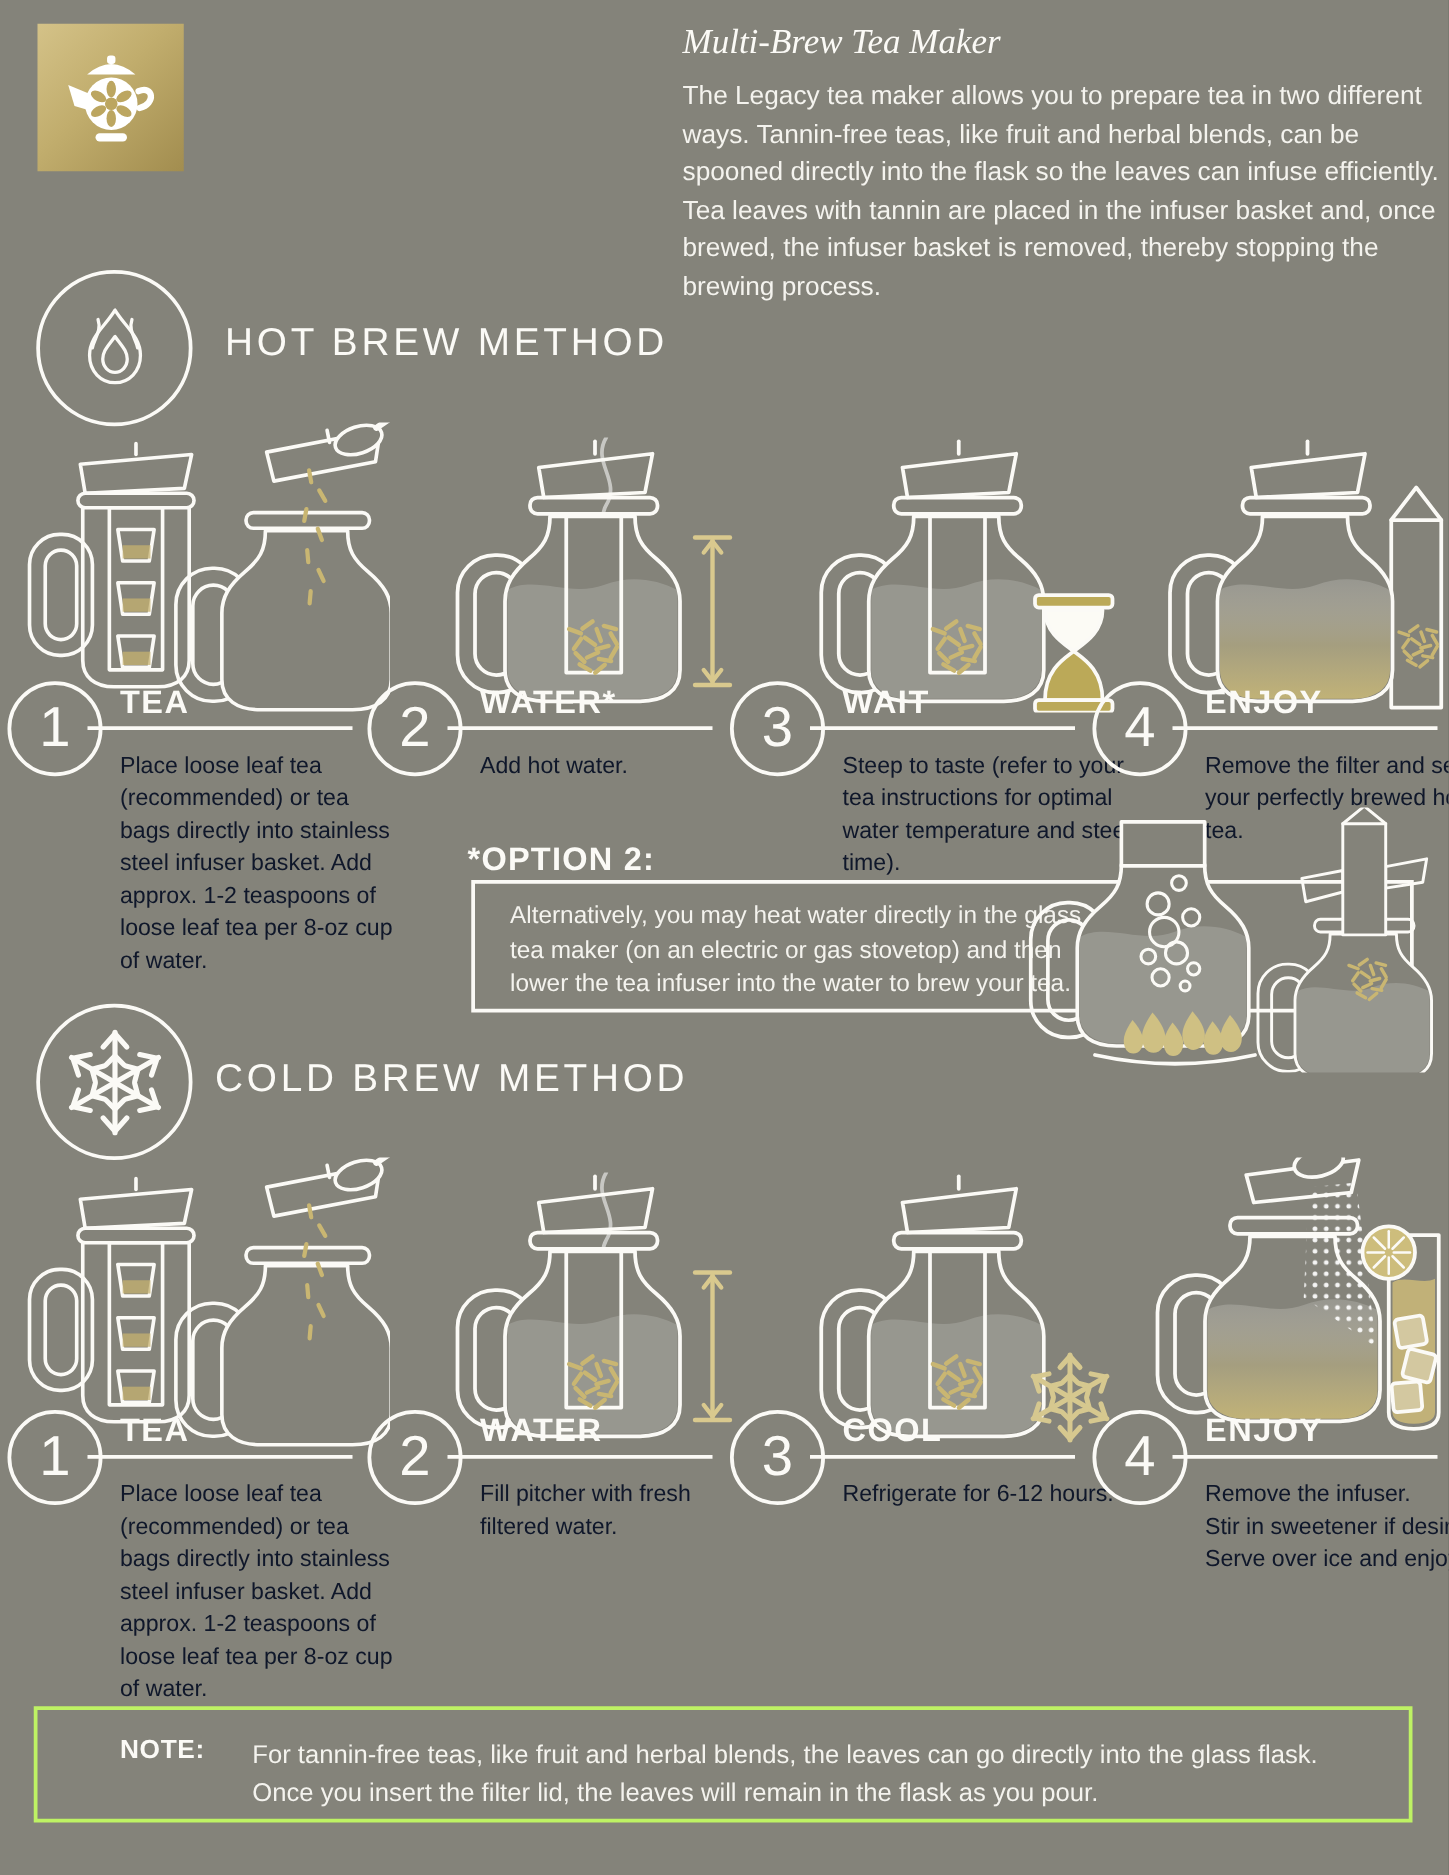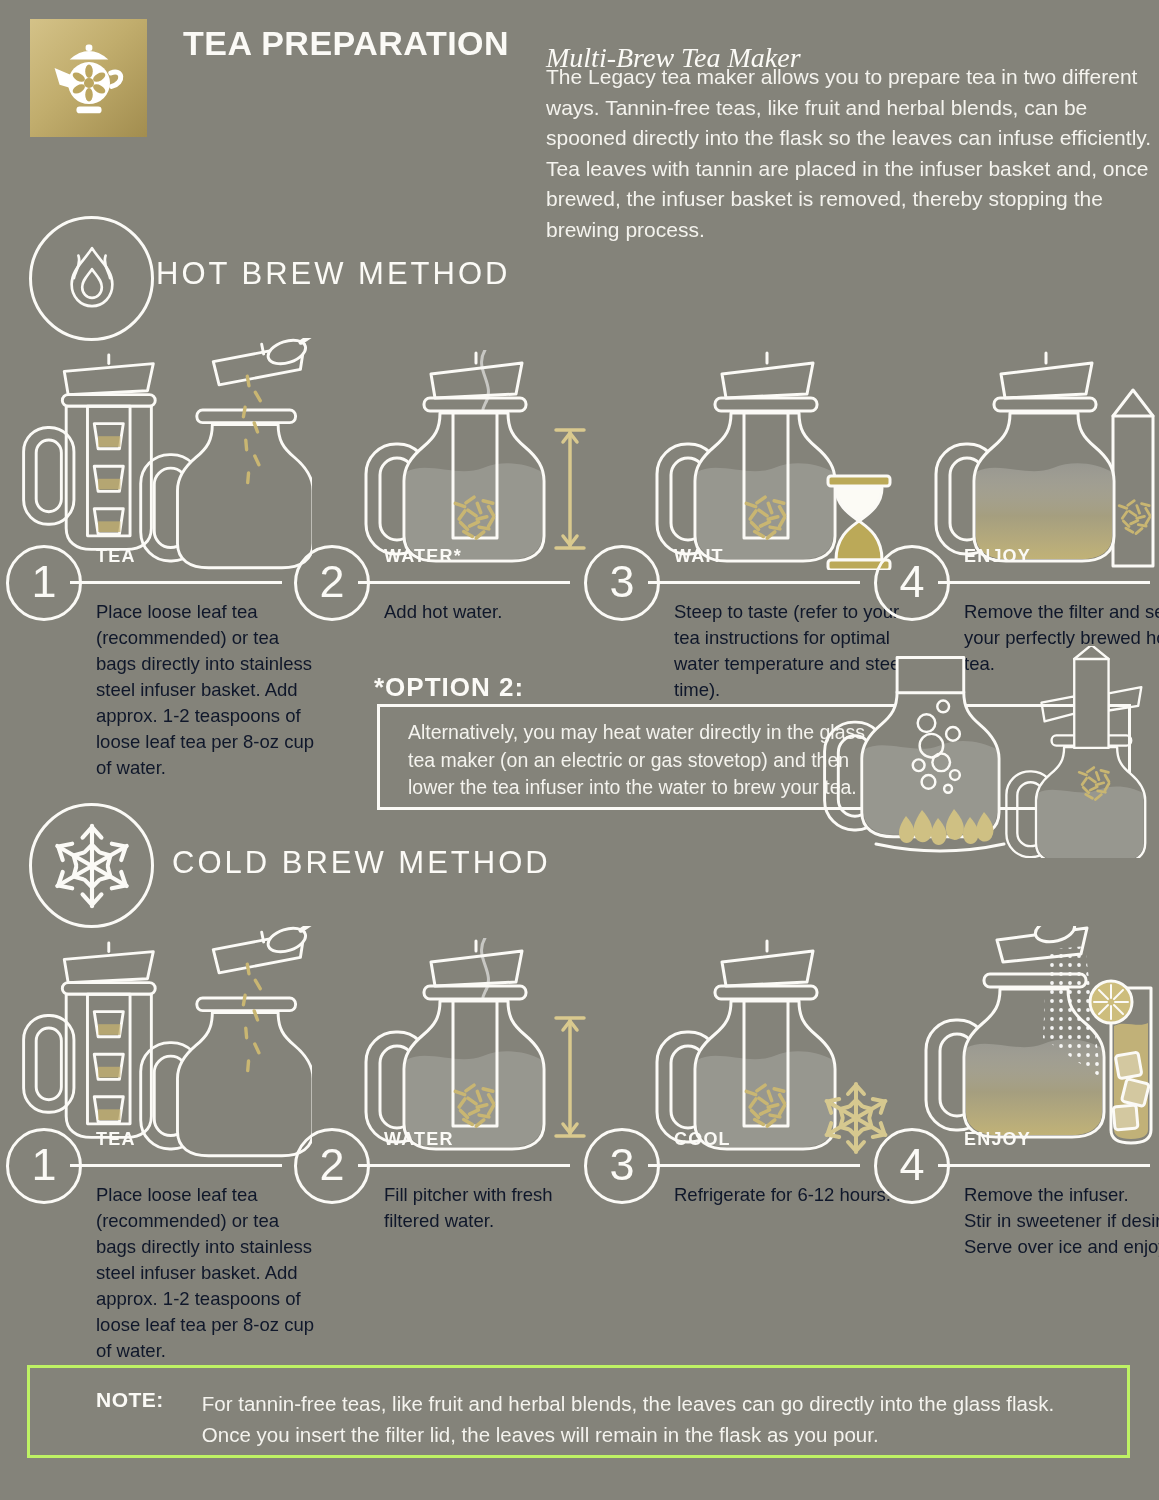--- a/index.html
+++ b/index.html
@@ -5,30 +5,30 @@
   html,body{margin:0;padding:0;background:#6e6d66;}
   .page{position:relative;width:1159px;height:1500px;background:#84837A;overflow:hidden;
         font-family:"Liberation Sans",sans-serif;color:#FBFAF6;}
   .abs{position:absolute;}
   .logo{left:30px;top:19px;width:117px;height:118px;
         background:linear-gradient(135deg,#D4C288 0%,#C1AD6D 45%,#A28D4F 100%);
         display:flex;align-items:center;justify-content:center;}
   .t1{left:183px;top:24px;font-size:34px;font-weight:bold;letter-spacing:.5px;}
   .t2{left:180px;top:56px;font-size:85px;font-weight:300;letter-spacing:9px;line-height:1;}
   .prod{left:546px;top:18px;font-family:"Liberation Serif",serif;font-style:italic;
-        font-size:28px;font-weight:500;margin-top:24px;}
+        font-size:28px;font-weight:500;}
   .intro{left:546px;top:62px;width:618px;font-size:21px;line-height:30.5px;color:#F4F3EE;}
   .mcircle{width:119px;height:119px;border:3px solid #FBFAF6;border-radius:50%;
            display:flex;align-items:center;justify-content:center;}
   .mtitle{font-size:31px;letter-spacing:3px;font-weight:400;}
   .step{position:absolute;width:290px;height:230px;}
   .scircle{position:absolute;left:0;top:0;width:70px;height:70px;border:3.5px solid #FBFAF6;
            border-radius:50%;text-align:center;line-height:68px;font-size:45px;font-weight:300;}
   .sline{position:absolute;left:64px;top:36px;width:212px;height:3px;background:#FBFAF6;}
-  .stitle{position:absolute;left:90px;top:1px;font-size:18px;font-weight:bold;letter-spacing:1.2px;}
+  .stitle{position:absolute;left:90px;top:1px;font-size:26px;font-weight:bold;letter-spacing:1.2px;}
   .sdesc{position:absolute;left:90px;top:54px;width:226px;font-size:18.5px;line-height:26px;
          white-space:pre-line;color:#0f172a;}
   .o2label{left:374px;top:672px;font-size:26px;font-weight:bold;letter-spacing:1px;}
   .o2box{left:377px;top:704px;width:748px;height:100px;border:3px solid #FBFAF6;}
   .o2text{position:absolute;left:28px;top:12px;width:460px;font-size:19.5px;line-height:27.5px;color:#F4F3EE;}
   .notebox{left:27px;top:1365px;width:1103px;height:93px;border:3px solid #bef264;display:flex;box-sizing:border-box;}
   .notelabel{margin:20px 0 0 66px;font-size:21px;font-weight:bold;letter-spacing:.5px;}
   .notetext{margin:20px 0 1px 38px;width:880px;font-size:20.5px;line-height:31px;color:#F4F3EE;}
   svg{display:block;}
 </style>
@@ -112,35 +112,34 @@
         <circle cx="50" cy="56" r="6"></circle>
         <ellipse cx="50" cy="42" rx="4.5" ry="8"></ellipse>
         <ellipse cx="50" cy="70" rx="4.5" ry="8"></ellipse>
         <ellipse transform="rotate(60 50 56)" cx="50" cy="42" rx="4.5" ry="8"></ellipse>
         <ellipse transform="rotate(60 50 56)" cx="50" cy="70" rx="4.5" ry="8"></ellipse>
         <ellipse transform="rotate(-60 50 56)" cx="50" cy="42" rx="4.5" ry="8"></ellipse>
         <ellipse transform="rotate(-60 50 56)" cx="50" cy="70" rx="4.5" ry="8"></ellipse>
       </g>
     </svg>
   </div>
-  <div class="abs t1">TEA PREPARATION</div>
   <div class="abs prod">Multi-Brew Tea Maker</div>
   <div class="abs intro">The Legacy tea maker allows you to prepare tea in two different ways. Tannin-free teas, like fruit and herbal blends, can be spooned directly into the flask so the leaves can infuse efficiently. Tea leaves with tannin are placed in the infuser basket and, once brewed, the infuser basket is removed, thereby stopping the brewing process.</div>
 
   <div class="abs mcircle" style="left:29px;top:216px">
     <svg width="92" height="92" viewBox="0 0 122 122">
       <g stroke="#FBFAF6" stroke-width="3.5" fill="none" stroke-linecap="round" stroke-linejoin="round">
         <path d="M61,20 C50,38 34,48 34,68 C34,85 46,97 61,97 C76,97 88,85 88,68 C88,48 72,38 61,20 Z"></path>
         <path d="M61,48 C54,58 48,63 48,72 C48,80 54,86 61,86 C68,86 74,80 74,72 C74,63 68,58 61,48 Z"></path>
         <path d="M43,30 C47,42 39,50 37,60"></path>
         <path d="M79,30 C75,42 83,50 85,60"></path>
       </g>
     </svg>
   </div>
-  <div class="abs mtitle" style="left:156px;top:256px">HOT BREW METHOD</div>
+  <div class="abs mtitle" style="left:180px;top:256px">HOT BREW METHOD</div>
 
   <svg class="abs" style="left:12px;top:338px" width="300" height="238" viewBox="0 0 310 245">
     <g stroke="#FBFAF6" stroke-width="3" fill="none" stroke-linecap="round" stroke-linejoin="round">
       <path d="M54,34 L146,26 L140,54 L58,58 Z"></path>
         <line x1="100" y1="26" x2="100" y2="17"></line>
       <rect x="52" y="58" width="96" height="12" rx="6"></rect>
       <path d="M56,70 L56,196 C56,210 66,218 82,218 L118,218 C134,218 144,210 144,196 L144,70 Z" fill="#84837A"></path>
       <rect x="12" y="92" width="52" height="100" rx="25"></rect>
         <rect x="25" y="105" width="26" height="74" rx="13"></rect>
       <rect x="78" y="70" width="44" height="134"></rect>

